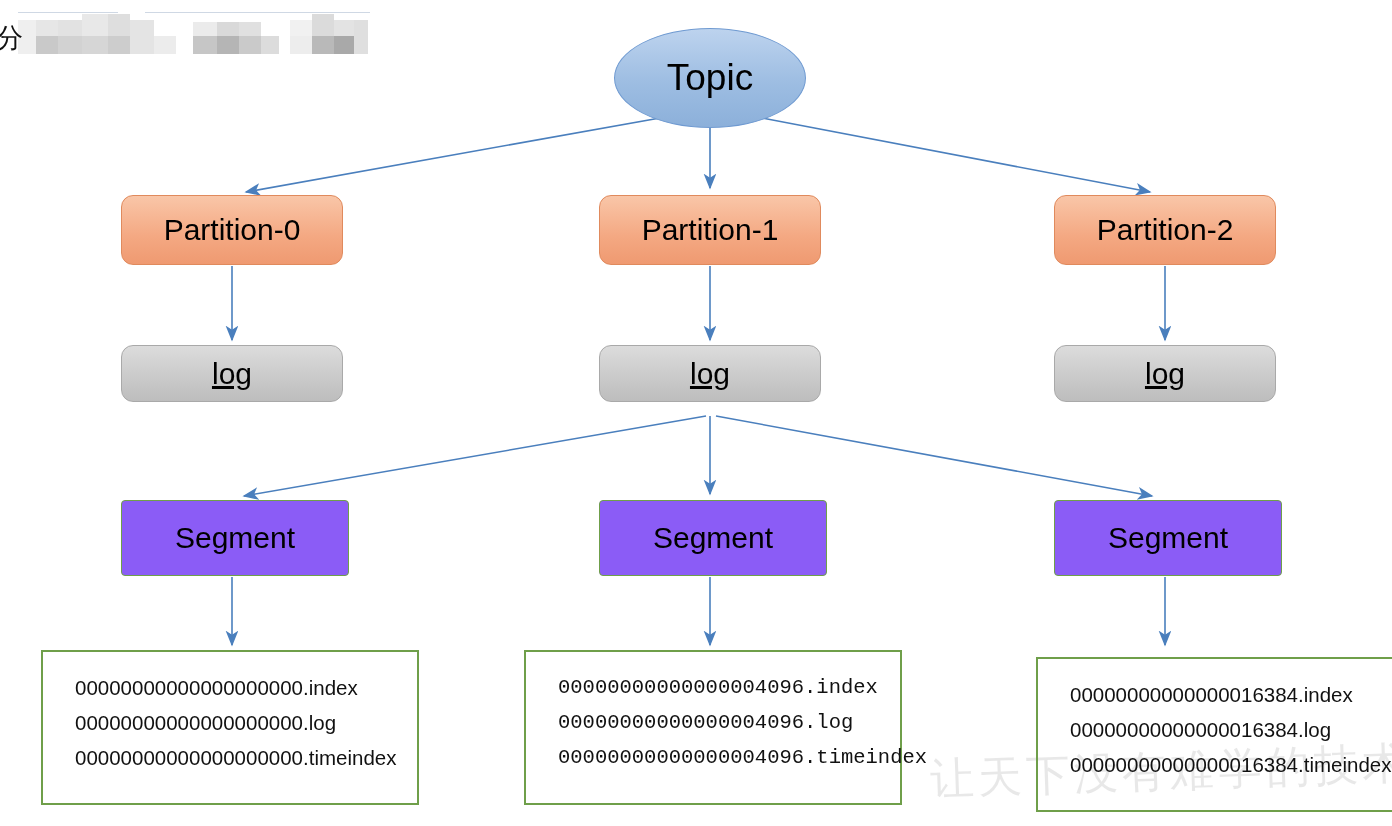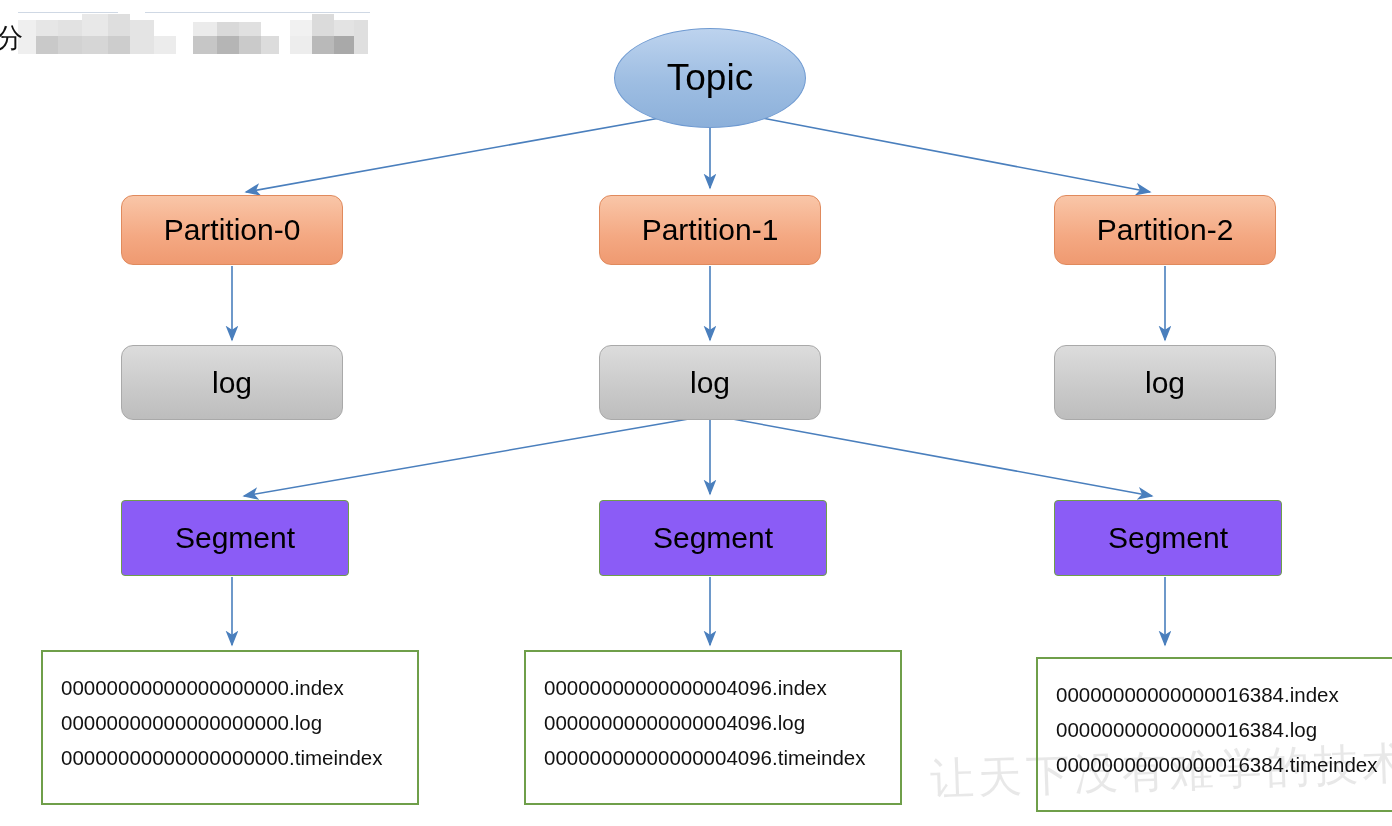--- a/index.html
+++ b/index.html
@@ -25,48 +25,49 @@
 
   
   .partition{
     top:195px;width:222px;height:70px;border-radius:12px;
     background:linear-gradient(180deg,#f9c6a8 0%,#f4a882 60%,#ef9a71 100%);
     border:1.5px solid #e08a5d;
     font-size:30px;
   }
   
   .logbox{
-    top:345px;width:222px;height:75px;border-radius:12px;
+    top:345px;width:222px;height:57px;border-radius:12px;
     background:linear-gradient(180deg,#dcdcdc 0%,#c9c9c9 60%,#bdbdbd 100%);
     border:1.5px solid #a9a9a9;
     font-size:30px;
+    text-decoration:underline;
   }
   
   .segment{
     top:500px;width:228px;height:76px;border-radius:4px;
     background:#8b5cf6;
     border:1.5px solid #6f9f4a;
     font-size:30px;
   }
   
   .filebox{
     top:650px;width:378px;height:155px;border-radius:0;
     background:transparent;border:2px solid #6f9f4a;
-    display:block;padding:18px 0 0 18px;
+    display:block;padding:18px 0 0 32px;
   }
   .filebox .fline{
     font-size:20.5px;line-height:35px;color:#111;text-align:left;white-space:nowrap;
   }
 
   
   .c0{left:121px;}
   .c1{left:599px;align-items:center;}
   .c2{left:1054px;}
   .fb0{left:41px;}
-  .fb1{left:524px;}
+  .fb1{left:524px;font-family:Liberation Mono, monospace;}
   .fb2{left:1036px;margin-top:7px;}
 
   
   .annot{
     position:absolute;left:128px;top:101px;
     font-size:27px;color:#e8201a;white-space:nowrap;
   }
 
   
   .redact{position:absolute;overflow:hidden;}

